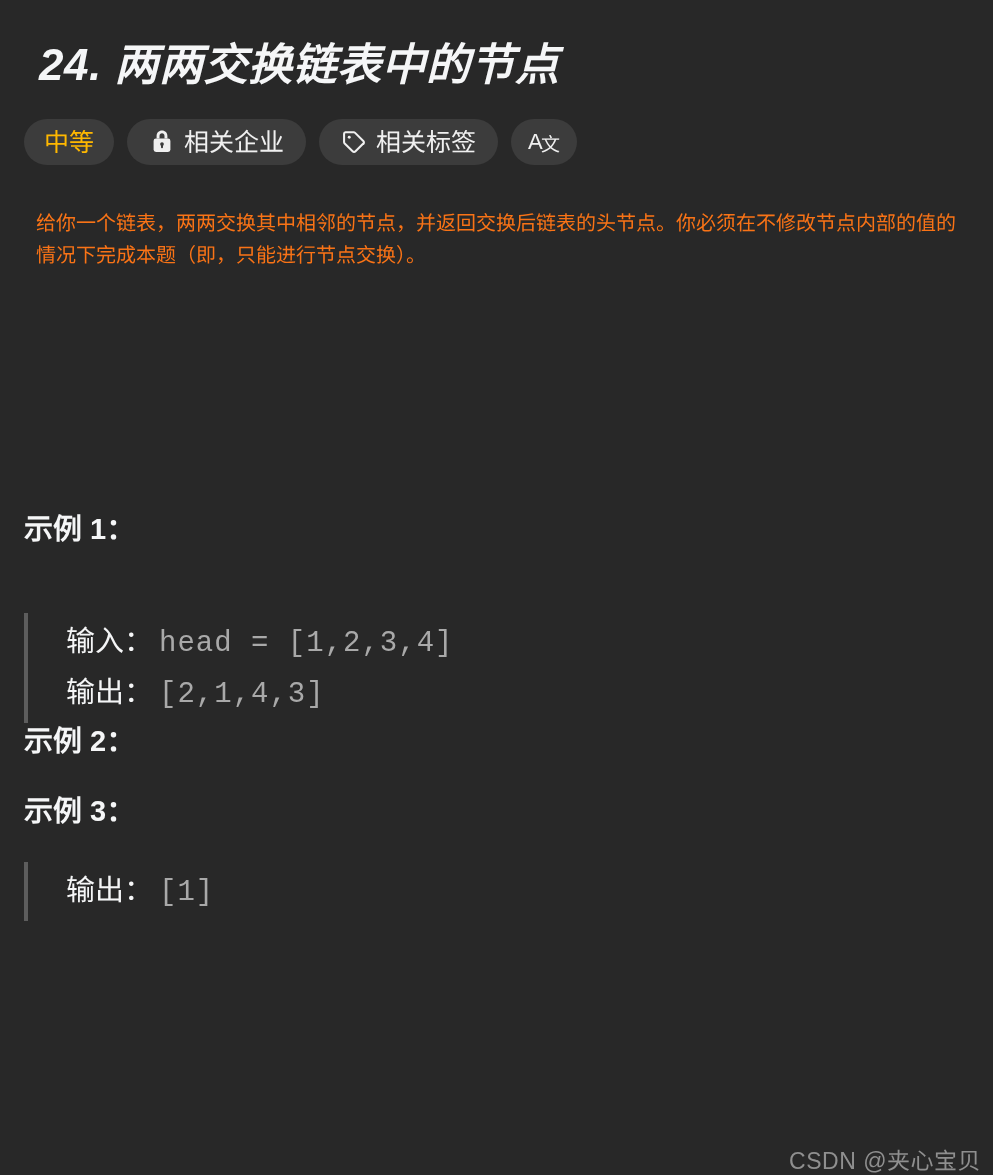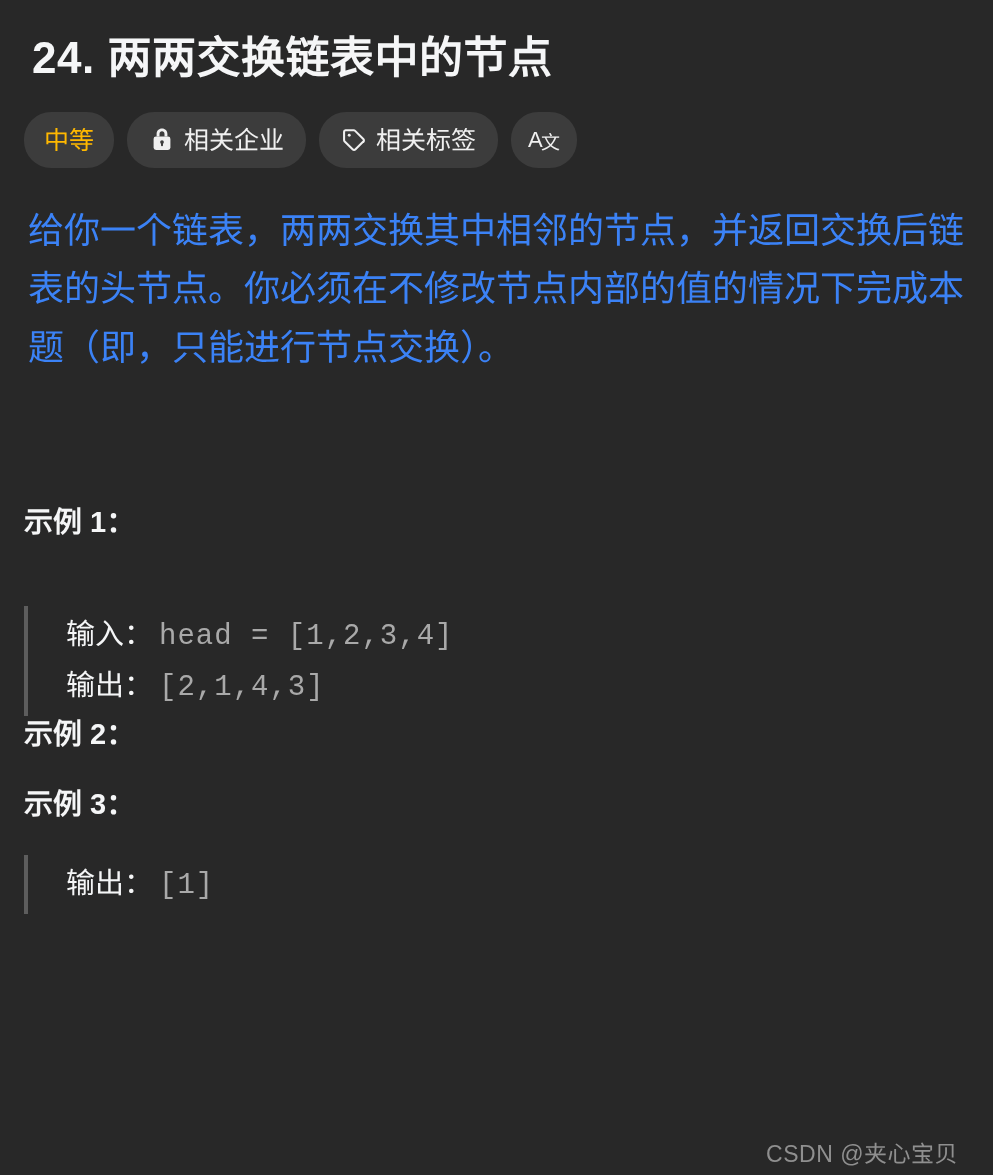--- a/index.html
+++ b/index.html
@@ -20,41 +20,42 @@
 
   .page {
     position: relative;
     width: 993px;
     height: 1175px;
     padding: 0 24px;
   }
 
   
   .problem-title {
-    margin: 8px;
+    margin: 15px;
     padding-top: 22px;
     font-size: 44px;
     line-height: 1.25;
     font-weight: bold;
     letter-spacing: 0.5px;
     color: #f5f6f7;
+    font-style: italic;
   }
 
   
   .badge-row {
     display: flex;
     align-items: center;
     gap: 13px;
     margin-top: 27px;
   }
   .badge {
     display: inline-flex;
     align-items: center;
     gap: 9px;
-    height: 56px;
+    height: 46px;
     padding: 0 22px;
     border-radius: 27px;
     background: #3c3c3c;
     font-size: 25px;
     line-height: 1;
     color: #f0f0f0;
     white-space: nowrap;
     cursor: pointer;
     user-select: none;
   }
@@ -70,25 +71,25 @@
     align-items: center;
     justify-content: center;
     width: 26px;
     height: 26px;
     flex: none;
   }
   .badge .bicon svg { display: block; }
 
   
   .description {
-    margin: 4px;
+    margin: 12px;
     padding-top: 30px;
-    font-size: 36px;
+    font-size: 20px;
     line-height: 1.62;
-    color: #3b82f6;
+    color: #f97316;
     max-width: 940px;
   }
 
   
   .examples {
     position: absolute;
     top: 496px;
     left: 24px;
     right: 28px;
   }
@@ -121,21 +122,21 @@
   .code-value {
     font-family: Liberation Mono, monospace;
     color: #a9a9a9;
     letter-spacing: 1px;
     padding-left: 6px;
   }
 
   
   .watermark {
     position: absolute;
-    right: 35px;
+    right: 12px;
     bottom: 14px;
     font-size: 23px;
     color: #8f8f8f;
     letter-spacing: 0.5px;
     user-select: none;
   }
 </style>
 </head>
 <body>
 

